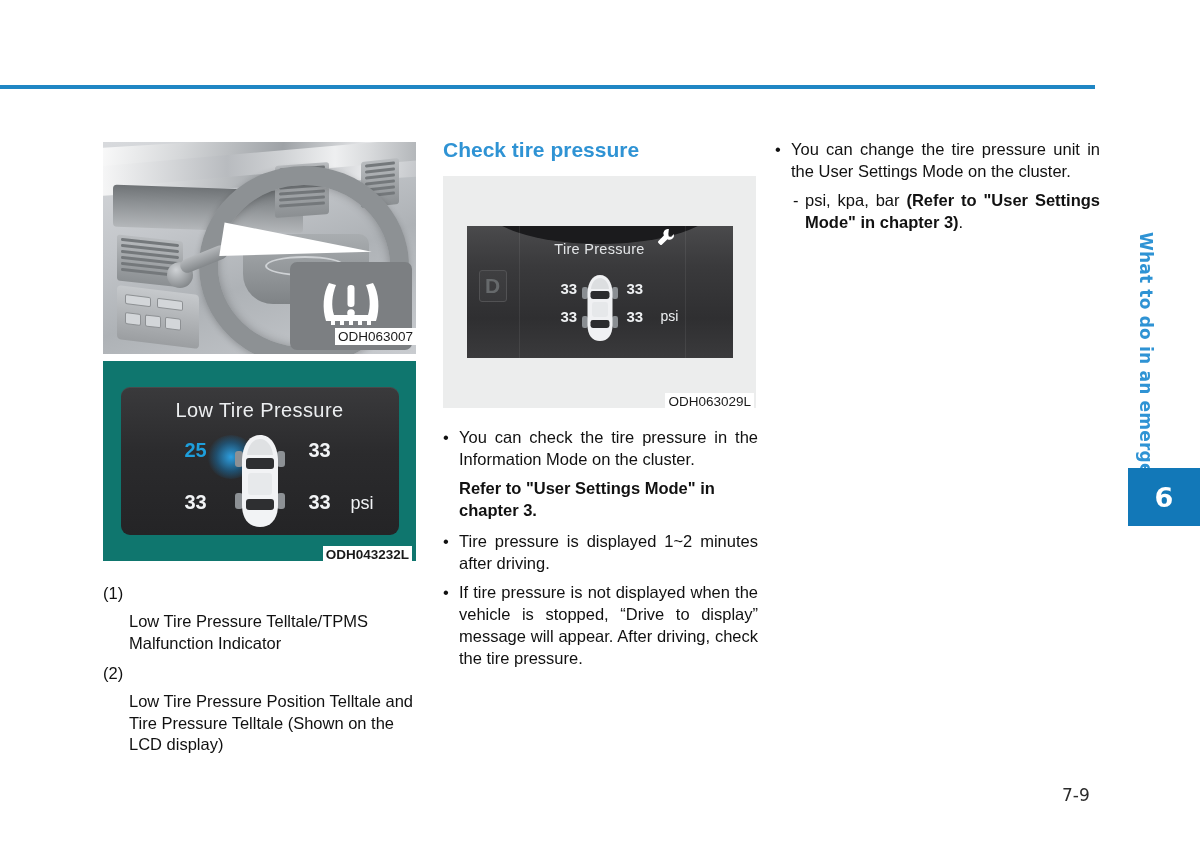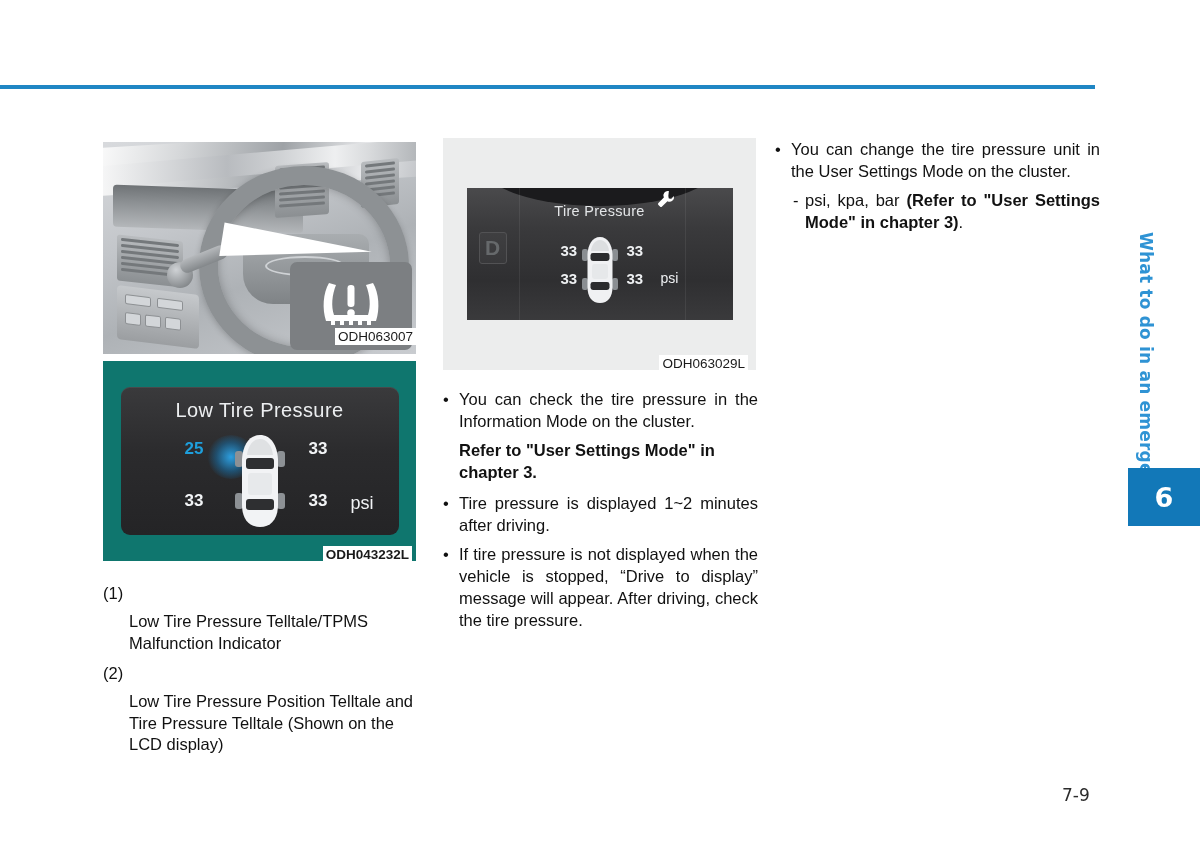--- a/index.html
+++ b/index.html
@@ -146,21 +146,21 @@
   .lcd-car{
     position:absolute; left:50%; top:46px; transform:translateX(-50%);
     width:54px; height:96px;
   }
   .lcd-glow{
     position:absolute; left:86px; top:48px; width:48px; height:44px;
     background:radial-gradient(circle,#2d9fe0 0%, rgba(24,110,165,.55) 45%, rgba(20,70,110,0) 72%);
     border-radius:50%;
   }
   .lcd-val{
-    position:absolute; color:#f2f4f6; font-size:17px; font-weight:bold;
+    position:absolute; color:#f2f4f6; font-size:20px; font-weight:bold;
     font-family:"Liberation Sans", sans-serif;
   }
   .lcd-val.alert{ color:#1e9fdc; }
   .v-fl{ left:64px; top:52px; }
   .v-fr{ left:188px; top:52px; }
   .v-rl{ left:64px; top:104px; }
   .v-rr{ left:188px; top:104px; }
   .lcd-unit{
     position:absolute; left:230px; top:106px; color:#f2f4f6; font-size:18px;
   }
@@ -217,21 +217,21 @@
     width:38px; height:68px;
   }
   .cl-val{
     position:absolute; color:#eef0f2; font-size:15px; font-weight:bold;
   }
   .cv-fl{ left:94px; top:54px; }
   .cv-fr{ left:160px; top:54px; }
   .cv-rl{ left:94px; top:82px; }
   .cv-rr{ left:160px; top:82px; }
   .cl-unit{ position:absolute; left:194px; top:82px; color:#eef0f2; font-size:14px; }
-  .cap-f3{ right:8px; bottom:-2px; }
+  .cap-f3{ right:2px; bottom:-2px; }
 
   
   .bul{ font-size:16.5px; line-height:22px; color:#111; }
   .bul .row{ display:flex; margin-bottom:7px; }
   .bul .mk{ width:16px; flex:0 0 16px; }
   .bul .bd{ flex:1; text-align:justify; }
   .bul .strongline{ font-weight:bold; margin:5px 0 9px 16px; }
   .bul .sub{ display:flex; margin:5px 0 0 18px; }
   .bul .sub .mk{ width:12px; flex:0 0 12px; }
 
@@ -364,20 +364,21 @@
       </div>
       <div class="item">
         <div class="num">(2)</div>
         <div class="txt">Low Tire Pressure Position Telltale and Tire Pressure Telltale (Shown on the LCD display)</div>
       </div>
     </div>
   </div>
 
   <div class="col2">
 
+    <div class="sub-title">Check tire pressure</div>
 
     <div class="fig-cluster-wrap">
       <div class="cluster">
         <div class="cluster-hood"></div>
 
         <svg class="wrench-icon" viewBox="0 0 20 20">
           <path d="M13.2 1.2 a5 5 0 0 0 -5.6 7.2 L1.6 14.4 a1.6 1.6 0 0 0 0 2.3 l1.7 1.7 a1.6 1.6 0 0 0 2.3 0 l6 -6 a5 5 0 0 0 7.2 -5.6 l-3.1 3.1 -2.6 -0.5 -0.5 -2.6 Z" fill="#ffffff"></path>
         </svg>
 
         <div class="cl-divider" style="left:52px;"></div>

